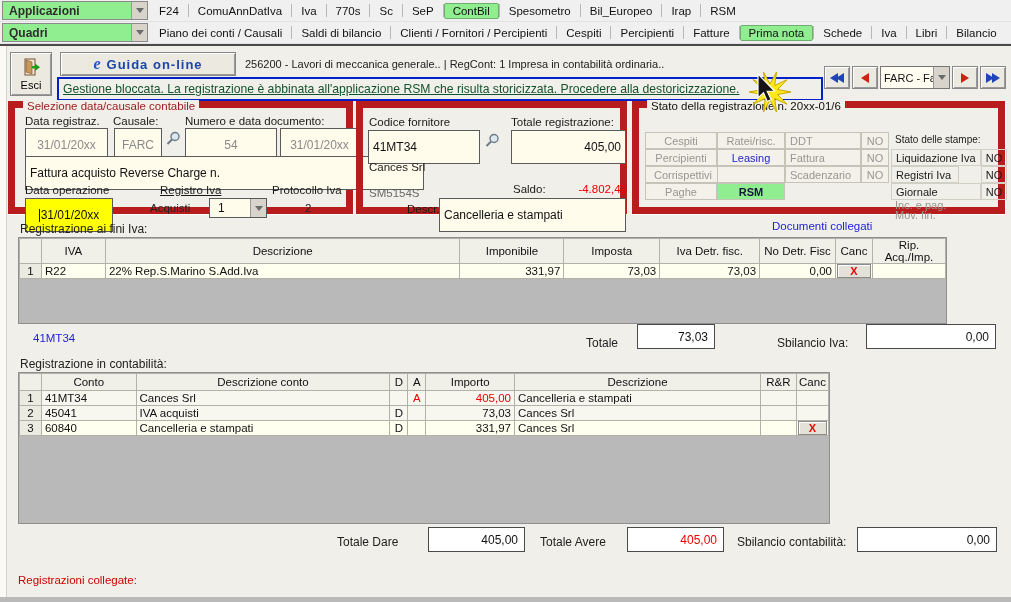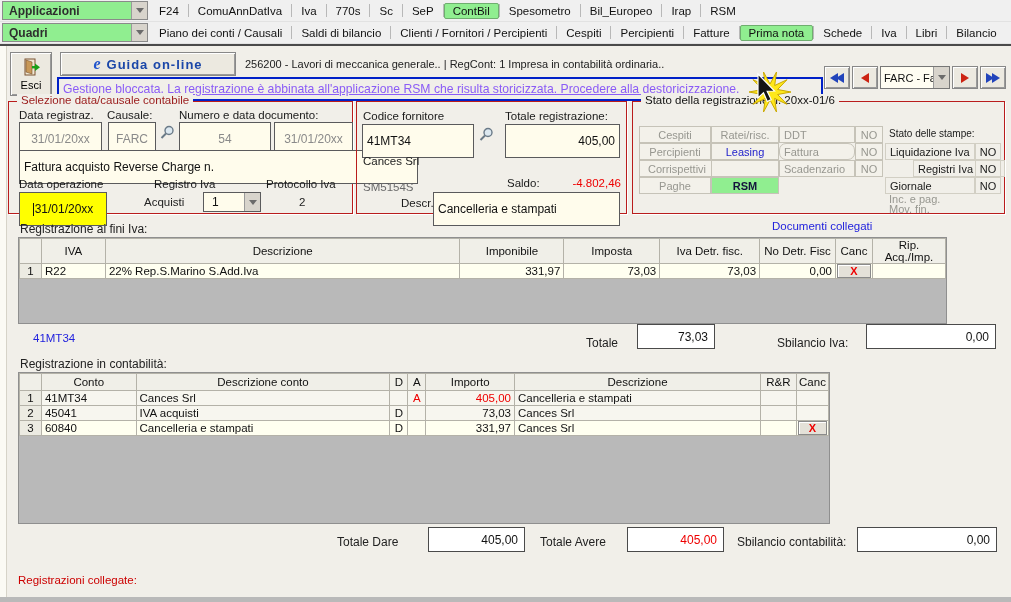--- a/index.html
+++ b/index.html
@@ -23,34 +23,34 @@
 
   
   .btn3d { background:#ece9e0; border:1px solid #888; box-shadow:inset 1px 1px 0 #fff, inset -1px -1px 0 #9a9a9a; }
   .esci-btn { position:absolute; left:10px; top:6px; width:42px; height:44px; display:flex; flex-direction:column; align-items:center; justify-content:center; gap:2px; }
   .esci-btn span { font-size:11px; }
   .guida-btn { position:absolute; left:60px; top:6px; width:176px; height:24px; display:flex; align-items:center; justify-content:center; gap:6px; }
   .guida-e { font-family:"Liberation Serif", serif; font-style:italic; font-weight:bold; color:#2255cc; font-size:16px; line-height:1; }
   .guida-txt { color:#1a46a8; font-weight:bold; font-size:13px; letter-spacing:1px; }
   .hdr-title { position:absolute; left:245px; top:12px; font-size:11px; color:#222; }
   .warnbox { position:absolute; left:57px; top:31px; width:766px; height:24px; border:2px solid #0020c8; background:#f1efe9; display:flex; align-items:center; padding-left:4px; }
-  .warnbox span { color:#8b5cf6; text-decoration:underline; font-size:12.2px; }
+  .warnbox span { color:#14532d; text-decoration:underline; font-size:12.2px; }
   .navbar { position:absolute; left:824px; top:20px; display:flex; gap:2px; align-items:center; }
   .navbtn { width:26px; height:23px; display:flex; align-items:center; justify-content:center; gap:1px; }
   .tl { width:0; height:0; border-top:5px solid transparent; border-bottom:5px solid transparent; border-right:8px solid #2244bb; }
   .tr { width:0; height:0; border-top:5px solid transparent; border-bottom:5px solid transparent; border-left:8px solid #2244bb; }
   .red-t.tl { border-right-color:#cc2211; }
   .red-t.tr { border-left-color:#cc2211; }
   .nav-select { width:70px; height:23px; background:#fffdf2; border:1px solid #777; display:flex; align-items:center; }
   .nav-select .val { flex:1; padding-left:3px; font-size:11px; white-space:nowrap; overflow:hidden; }
 
   .cursor-fx { position:absolute; left:748px; top:24px; width:44px; height:44px; z-index:50; pointer-events:none; }
 
   
-  .grp { position:absolute; border:1px solid #b91c1c; box-shadow:1px 1px 0 #fff; }
+  .grp { position:absolute; border:7px solid #b91c1c; box-shadow:1px 1px 0 #fff; }
   .grp .legend { position:absolute; top:-8px; left:8px; background:#f1efe9; padding:0 4px; font-size:11.5px; }
   .legend.maroon { color:#9a1a1a; }
   .flbl { position:absolute; font-size:11.5px; color:#1a1a1a; white-space:nowrap; }
   .fld { position:absolute; height:20px; background:#fffcec; border:1px solid #5a5a5c; display:flex; align-items:center; padding:16px 4px; font-size:12px; }
   .fld.gray { color:#8a8a8a; justify-content:center; }
   .fld.center { justify-content:center; }
   .fld.right { justify-content:flex-end; }
   .fld.yellow { background:#ffff00; color:#111; }
   .caret { display:inline-block; width:1px; height:13px; background:#111; margin-right:1px; }
   .mag { position:absolute; }
@@ -219,21 +219,21 @@
       <div class="fld gray" style="left:10px; top:20px; width:83px;">31/01/20xx</div>
       <div class="fld gray" style="left:99px; top:20px; width:48px;">FARC</div>
       <svg class="mag" style="left:151px; top:23px;" width="15" height="15" viewBox="0 0 15 15">
         <circle cx="9" cy="5.5" r="4" fill="#dce8f0" stroke="#6a7a88" stroke-width="1.4"></circle>
         <line x1="6" y1="8.5" x2="1.5" y2="13" stroke="#6a7a88" stroke-width="2"></line>
       </svg>
       <div class="fld gray" style="left:170px; top:20px; width:92px;">54</div>
       <div class="fld gray" style="left:265px; top:20px; width:79px;">31/01/20xx</div>
       <div class="fld" style="left:10px; top:48px; width:399px;">Fattura acquisto Reverse Charge n.</div>
       <span class="flbl" style="left:10px; top:76px;">Data operazione</span>
-      <span class="flbl" style="left:145px; top:76px;">Registro Iva</span>
+      <span class="flbl" style="left:145px; top:76px;text-decoration:underline;">Registro Iva</span>
       <span class="flbl" style="left:257px; top:76px;">Protocollo Iva</span>
       <div class="fld yellow center" style="left:10px; top:90px; width:88px;">
           <span class="caret"></span>
           <span>31/01/20xx</span>
         </div>
       <span class="statictxt" style="left:135px; top:94px;">Acquisti</span>
       <div class="combo1" style="left:194px; top:90px; width:58px;">
         <span class="val">1</span>
         <span class="dd-btn">
             <span class="tri-down"></span>
@@ -267,29 +267,29 @@
       <div class="sg-cell" style="left:6px; top:58px; width:76px;">Corrispettivi</div>
       <div class="sg-cell" style="left:6px; top:75px; width:72px;">Paghe</div>
 
       <div class="sg-cell" style="left:78px; top:24px; width:68px;">Ratei/risc.</div>
       <div class="sg-cell blue" style="left:78px; top:41px; width:68px;">Leasing</div>
       <div class="sg-cell" style="left:78px; top:58px; width:68px;"></div>
       <div class="sg-cell green" style="left:78px; top:75px; width:68px;">RSM</div>
 
       <div class="sg-cell left" style="left:146px; top:24px; width:76px;">DDT</div>
       <div class="sg-cell" style="left:222px; top:24px; width:28px;">NO</div>
-      <div class="sg-cell left" style="left:146px; top:41px; width:76px;border-radius:7px;">Fattura</div>
+      <div class="sg-cell left" style="left:146px; top:41px; width:76px;">Fattura</div>
       <div class="sg-cell" style="left:222px; top:41px; width:28px;">NO</div>
       <div class="sg-cell left" style="left:146px; top:58px; width:76px;">Scadenzario</div>
       <div class="sg-cell" style="left:222px; top:58px; width:28px;">NO</div>
 
       <span class="stampe-title" style="left:256px; top:26px;">Stato delle stampe:</span>
       <div class="sg-cell left sg-dark" style="left:252px; top:41px; width:90px; background:transparent; border-color:#d2cfc4;">Liquidazione Iva</div>
       <div class="sg-cell sg-dark" style="left:342px; top:41px; width:26px; background:transparent; border-color:#d2cfc4;">NO</div>
-      <div class="sg-cell left sg-dark" style="left:252px; top:58px; width:92px; background:transparent; border-color:#d2cfc4;margin-left:28px;">Registri Iva</div>
+      <div class="sg-cell left sg-dark" style="left:252px; top:58px; width:68px; background:transparent; border-color:#d2cfc4;">Registri Iva</div>
       <div class="sg-cell sg-dark" style="left:342px; top:58px; width:26px; background:transparent; border-color:#d2cfc4;">NO</div>
       <div class="sg-cell left sg-dark" style="left:252px; top:75px; width:90px; background:transparent; border-color:#d2cfc4;">Giornale</div>
       <div class="sg-cell sg-dark" style="left:342px; top:75px; width:26px; background:transparent; border-color:#d2cfc4;">NO</div>
       <div class="sg-cell left" style="left:252px; top:92px; width:90px; height:10px; background:transparent; border:none;">Inc. e pag.</div>
       <div class="sg-cell left" style="left:252px; top:102px; width:90px; height:10px; background:transparent; border:none;">Mov. fin.</div>
     </div>
 
     <a class="link" style="position:absolute; left:772px; top:174px;">Documenti collegati</a>
 
     <span class="statictxt" style="left:20px; top:176px; font-size:12px;">Registrazione ai fini Iva:</span>

